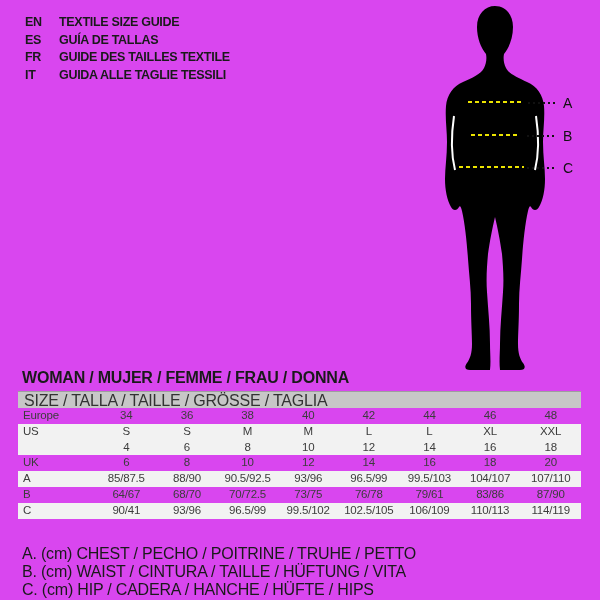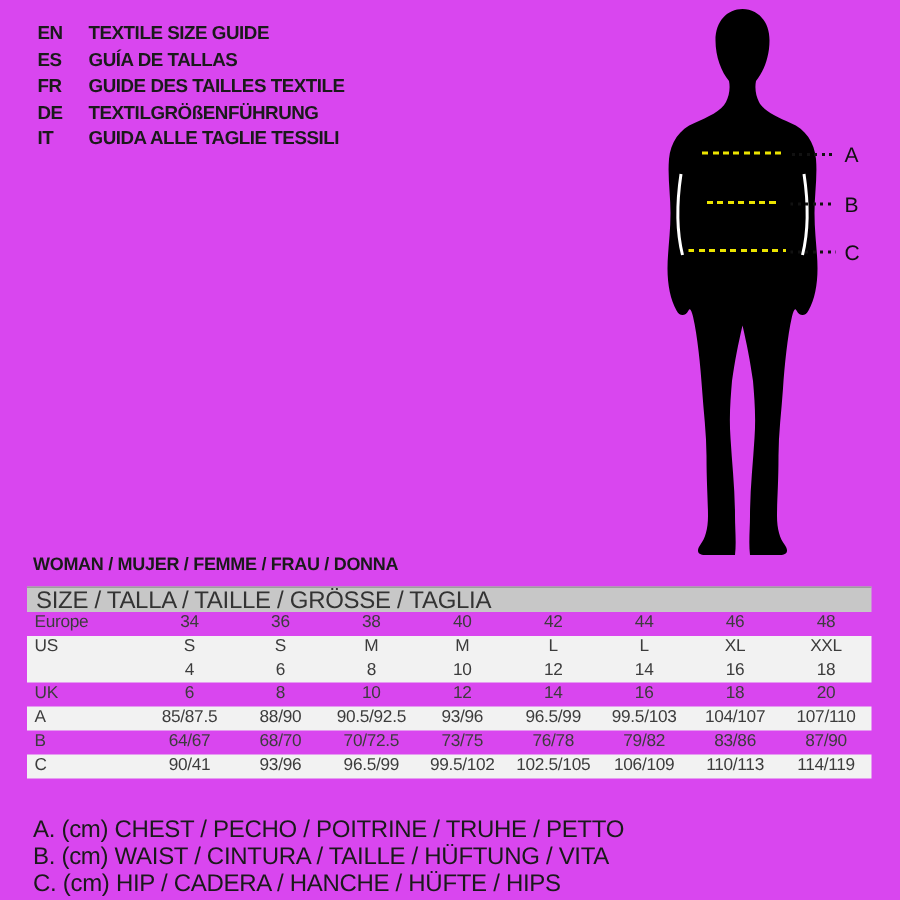--- a/index.html
+++ b/index.html
@@ -27,21 +27,21 @@
   .m-a .measure-label{left:563px;top:95px;}
   .m-b .yellow-dash{left:471px;top:134px;width:49px;}
   .m-b .black-dots {left:527px;top:135px;width:29px;}
   .m-b .measure-label{left:563px;top:128px;}
   .m-c .yellow-dash{left:459px;top:166px;width:65px;}
   .m-c .black-dots {left:527px;top:167px;width:30px;}
   .m-c .measure-label{left:563px;top:160px;}
 
   
   .section-title{position:absolute;left:22px;top:369px;font-weight:700;
-    font-size:12px;color:#1a1a1a;letter-spacing:-0.2px;}
+    font-size:16px;color:#1a1a1a;letter-spacing:-0.2px;}
 
   
   .size-table{position:absolute;left:18px;top:391px;width:563px;
     font-size:11.5px;color:#3c3c3c;letter-spacing:-0.2px;}
   .thead{height:17px;line-height:17px;background:#c7c7c7;
     border-top:1px solid #9e9e9e;padding-left:6px;color:#333;
     font-size:16px;font-weight:400;box-sizing:border-box;}
   .trow{display:flex;height:15.8px;line-height:15.8px;align-items:center;}
   .trow.shaded{background:#f2f2f2;}
   .rlabel{width:78px;padding-left:5px;box-sizing:border-box;text-align:left;}
@@ -62,24 +62,20 @@
       <span class="lang-code">EN</span>
       <span class="lang-label">TEXTILE SIZE GUIDE</span>
     </div>
     <div class="lang-row">
       <span class="lang-code">ES</span>
       <span class="lang-label">GUÍA DE TALLAS</span>
     </div>
     <div class="lang-row">
       <span class="lang-code">FR</span>
       <span class="lang-label">GUIDE DES TAILLES TEXTILE</span>
-    </div>
-    <div class="lang-row">
-      <span class="lang-code">DE</span>
-      <span class="lang-label">TEXTILGRÖßENFÜHRUNG</span>
     </div>
     <div class="lang-row">
       <span class="lang-code">IT</span>
       <span class="lang-label">GUIDA ALLE TAGLIE TESSILI</span>
     </div>
   </div>
 
   <svg class="fig-svg" viewBox="0 0 122 368" aria-hidden="true">
     <path fill="#000" d="M61,2
       C51,2 43,10 43,23 C43,34 47,44 52,50 C53,55 52,60 50,64
@@ -176,21 +172,21 @@
           <div class="cell">104/107</div>
           <div class="cell">107/110</div>
         </div>
         <div class="trow">
           <div class="rlabel">B</div>
           <div class="cell">64/67</div>
           <div class="cell">68/70</div>
           <div class="cell">70/72.5</div>
           <div class="cell">73/75</div>
           <div class="cell">76/78</div>
-          <div class="cell">79/82</div>
+          <div class="cell">79/61</div>
           <div class="cell">83/86</div>
           <div class="cell">87/90</div>
         </div>
         <div class="trow shaded">
           <div class="rlabel">C</div>
           <div class="cell">90/41</div>
           <div class="cell">93/96</div>
           <div class="cell">96.5/99</div>
           <div class="cell">99.5/102</div>
           <div class="cell">102.5/105</div>

